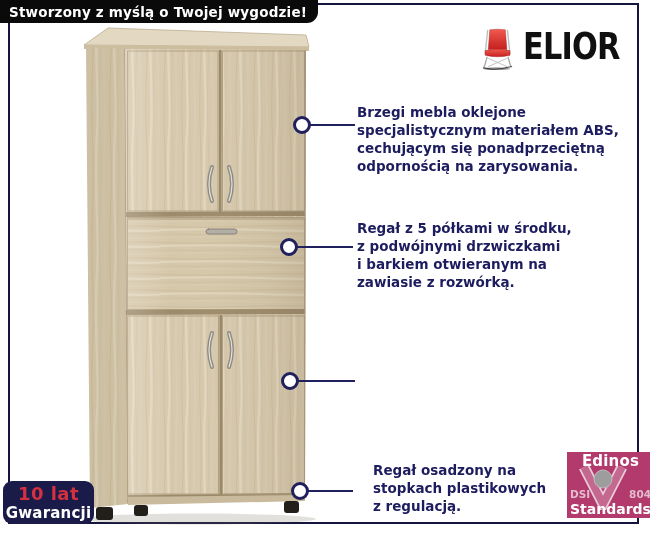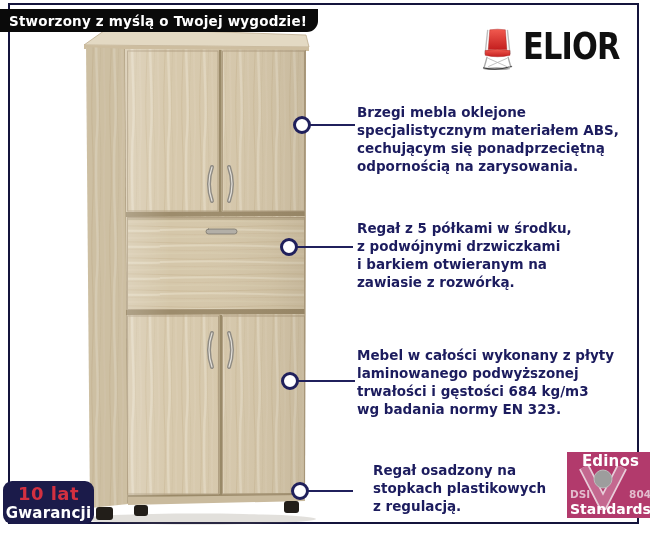--- a/index.html
+++ b/index.html
@@ -11,21 +11,21 @@
   .frame{
     position:absolute;left:8px;top:3px;width:627px;height:517px;
     border:2px solid #14143c;pointer-events:none;
   }
   
   .scene{position:absolute;left:0;top:0;}
   
   .banner{
     position:absolute;left:0;top:0;width:318px;height:23px;
     background:#0a0a0a;border-radius:0 0 11px 0;
-    display:flex;align-items:center;padding-left:9px;box-sizing:border-box;margin-top:9px;
+    display:flex;align-items:center;padding-left:9px;box-sizing:border-box;
   }
   .banner span{
     color:#ffffff;font-size:13.5px;font-weight:bold;letter-spacing:0.2px;white-space:pre;
   }
   
   .logo{position:absolute;left:482px;top:8px;width:162px;height:82px;display:flex;align-items:center;}
   .brand{
     display:inline-block;color:#101010;font-size:38px;font-weight:bold;
     letter-spacing:-1px;transform:scaleX(0.8);transform-origin:left center;
     margin-left:10px;margin-top:-6px;
@@ -188,24 +188,20 @@
   </div>
 
   <div class="feature f1">Brzegi mebla oklejone
 specjalistycznym materiałem ABS,
 cechującym się ponadprzeciętną
 odpornością na zarysowania.</div>
   <div class="feature f2">Regał z 5 półkami w środku,
 z podwójnymi drzwiczkami
 i barkiem otwieranym na
 zawiasie z rozwórką.</div>
-  <div class="feature f3">Mebel w całości wykonany z płyty
-laminowanego podwyższonej
-trwałości i gęstości 684 kg/m3
-wg badania normy EN 323.</div>
   <div class="feature f4">Regał osadzony na
 stopkach plastikowych
 z regulacją.</div>
 
   <div class="warranty">
     <div class="w1">10 lat</div>
     <div class="w2">Gwarancji</div>
   </div>
 
   <div class="edinos">

